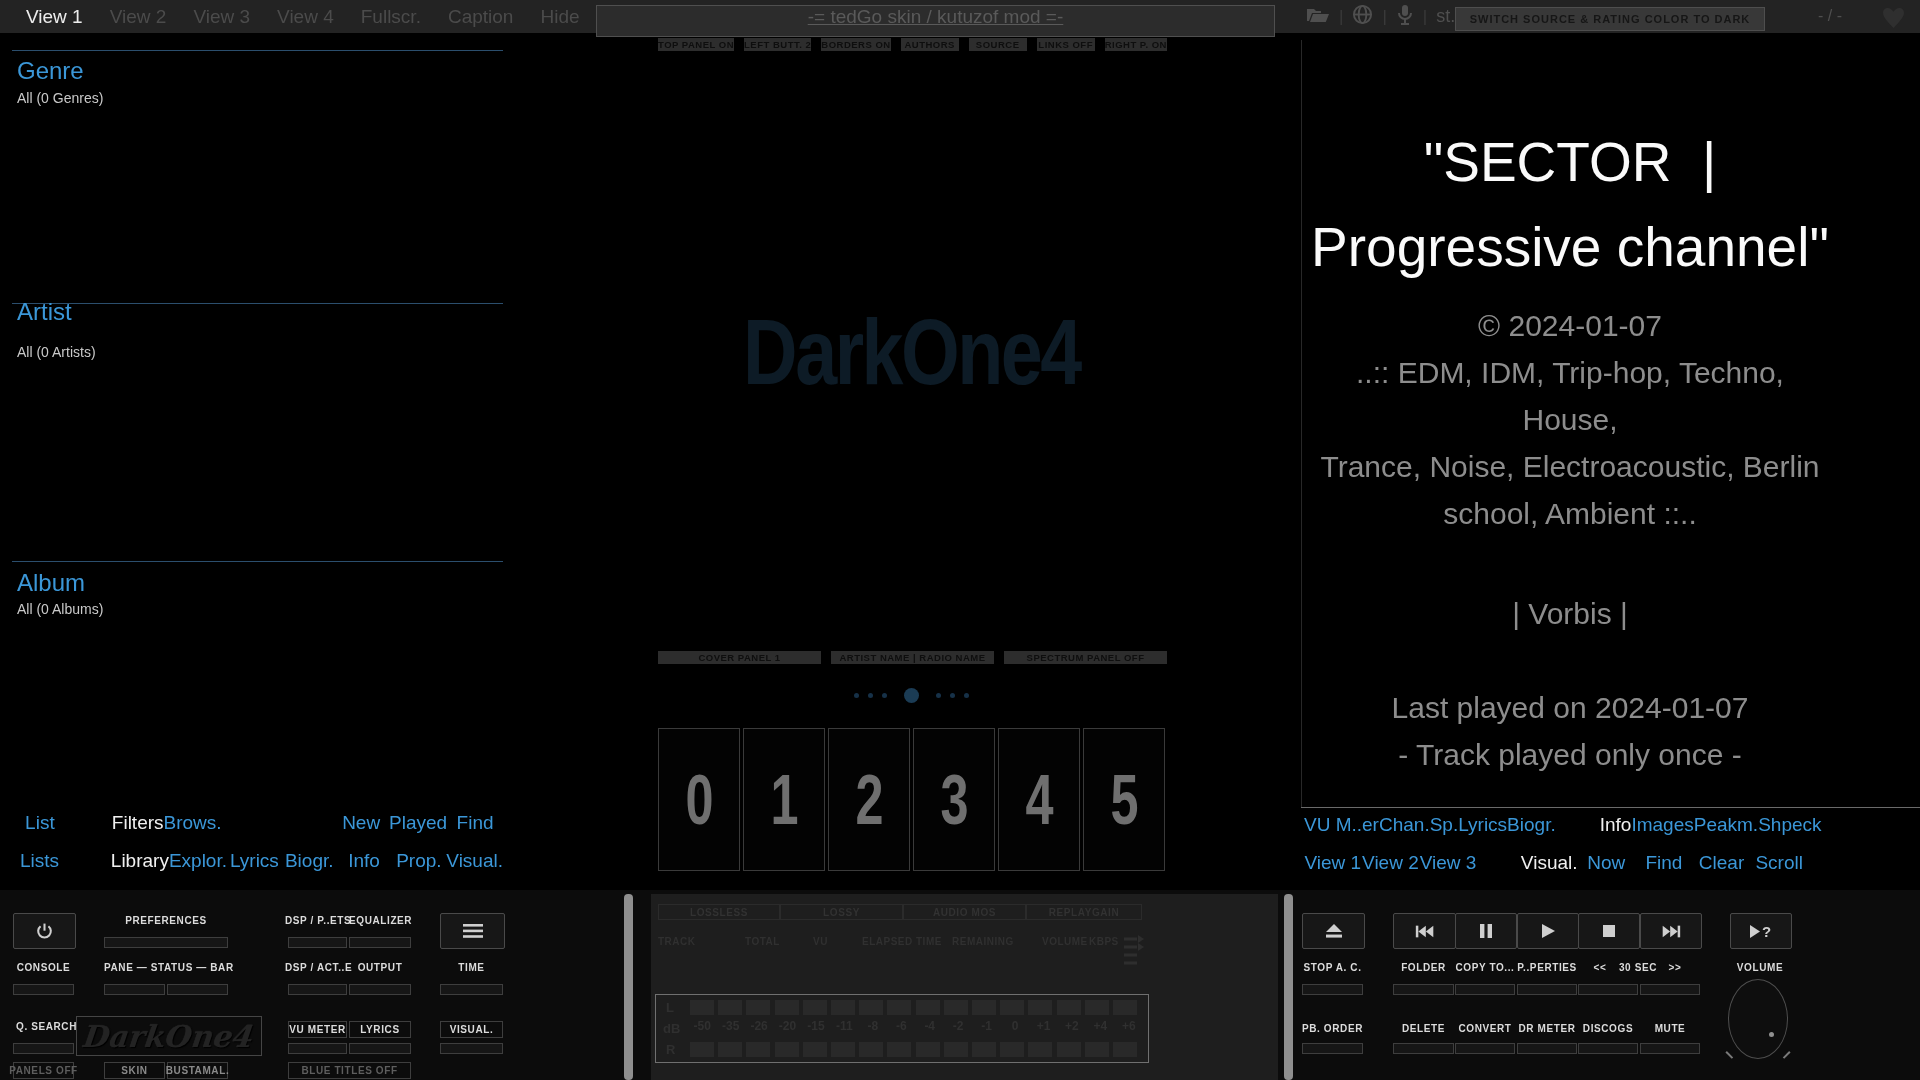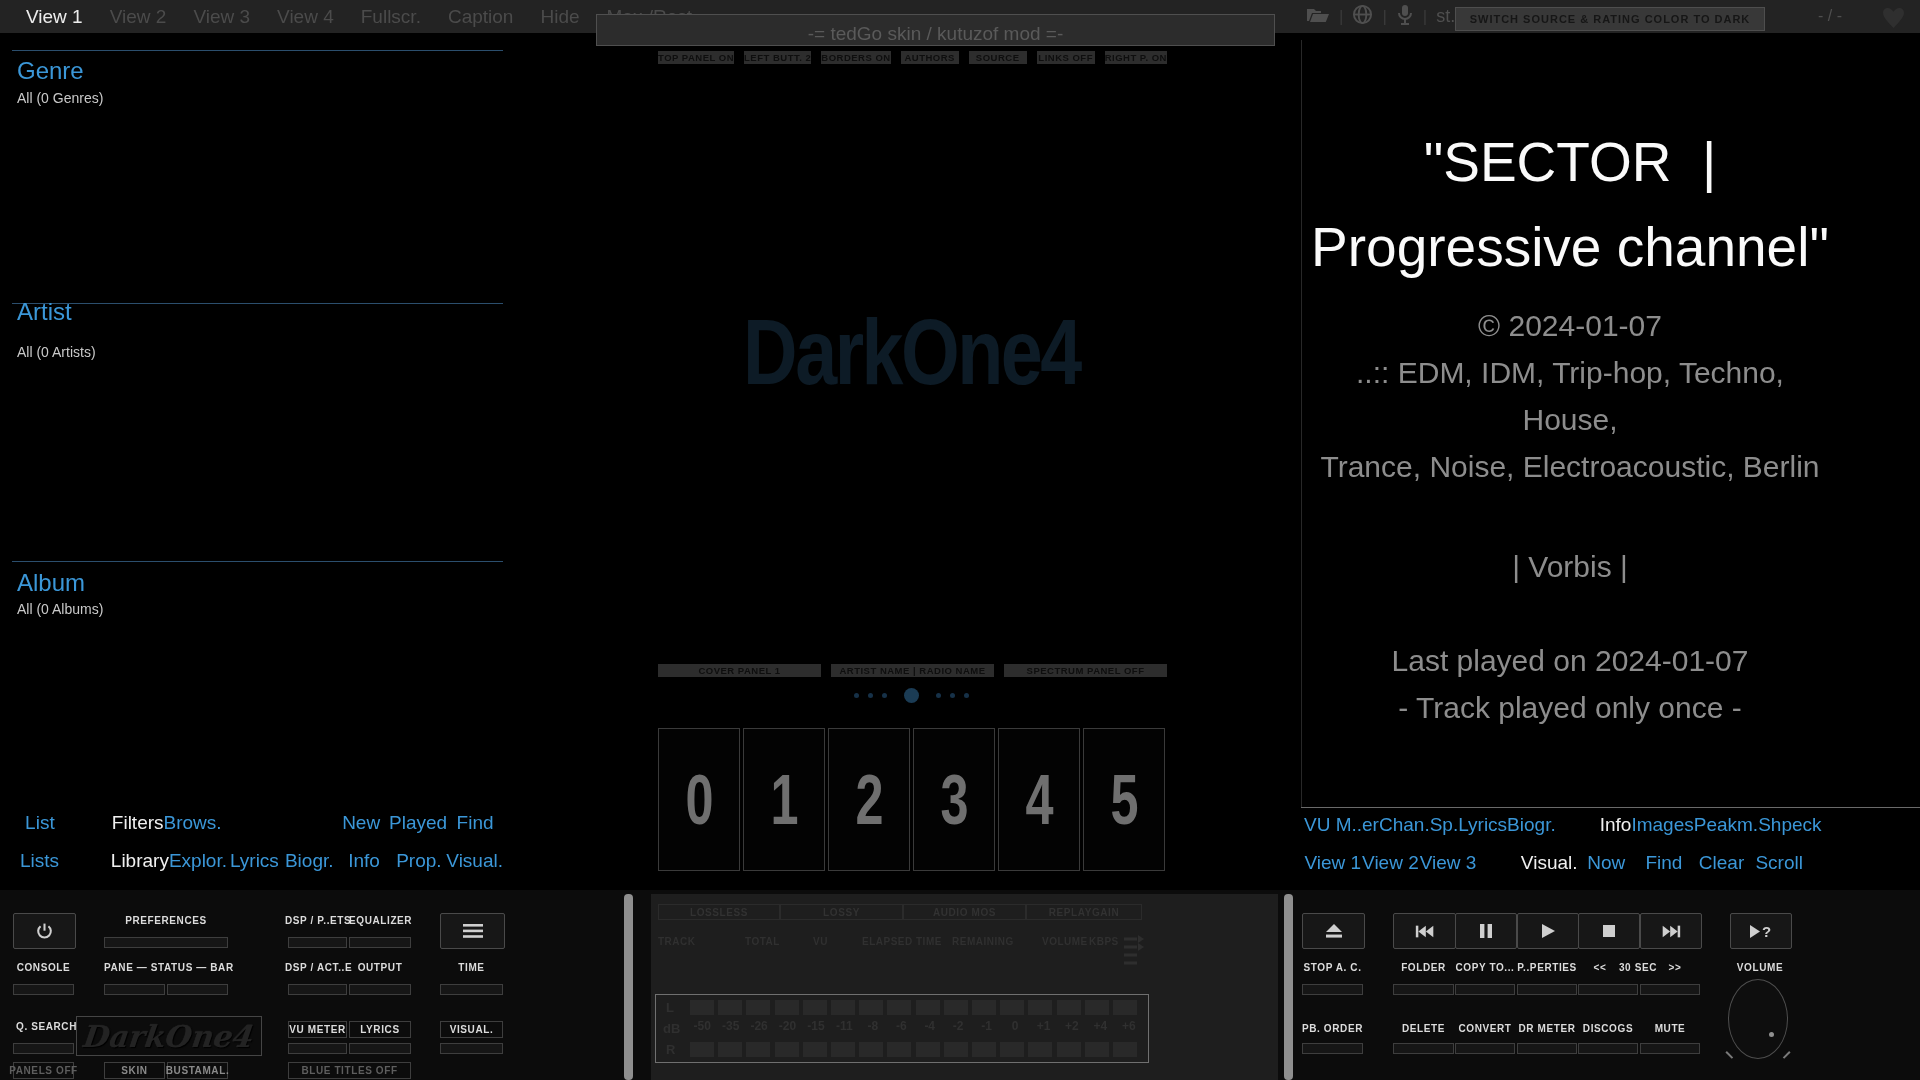--- a/index.html
+++ b/index.html
@@ -3,30 +3,30 @@
 <meta charset="utf-8">
 <style>
   html,body{margin:0;padding:0;background:#000;}
   #screen{position:relative;width:1920px;height:1080px;background:#000;overflow:hidden;
           font-family:"Liberation Sans","DejaVu Sans",sans-serif;}
   
   .topbar{position:absolute;left:0;top:0;width:1920px;height:33px;background:#232323;}
   .menu{position:absolute;left:26px;top:0;height:33px;display:flex;gap:27px;align-items:center;font-size:19px;color:#4b4b4b;}
   .menu span{cursor:default;white-space:nowrap;}
   .menu .active{color:#ededed;}
-  .titlebox{position:absolute;left:596px;top:14px;width:677px;height:30px;background:#2c2c2c;border:1px solid #4f4f4f;
-            display:flex;align-items:flex-end;justify-content:center;color:#5a5a5a;font-size:19px;}
+  .titlebox{position:absolute;left:596px;top:5px;width:677px;height:30px;background:#2c2c2c;border:1px solid #4f4f4f;
+            display:flex;align-items:flex-start;justify-content:center;color:#5a5a5a;font-size:19px;text-decoration:underline;}
   .topicons{position:absolute;left:1306px;top:0;height:33px;display:flex;gap:9px;align-items:center;color:#4f4f4f;}
   .sep{color:#3a3a3a;font-size:17px;}
   .stream{font-size:18px;color:#4f4f4f;}
   .switchbtn{position:absolute;left:1455px;top:7px;width:308px;height:22px;background:#383838;border:1px solid #4e4e4e;
              color:#161616;font-weight:bold;font-size:11px;letter-spacing:1px;display:flex;align-items:center;justify-content:center;}
   .ratingtxt{position:absolute;left:1800px;top:7px;width:60px;height:20px;color:#4f4f4f;font-size:16px;text-align:center;}
   
-  .tabrow{position:absolute;display:flex;gap:10px;margin-top:13px;}
+  .tabrow{position:absolute;display:flex;gap:10px;}
   .tab{flex:1;background:#2d2d2d;color:#0e0e0e;font-weight:bold;font-size:9.5px;letter-spacing:.5px;
        display:flex;align-items:center;justify-content:center;white-space:nowrap;}
   
   .divider{position:absolute;left:12px;width:491px;height:1px;background:#2b4e6d;}
   .h-blue{position:absolute;left:17px;color:#3b97d8;font-size:24px;}
   .h-sub{position:absolute;left:17px;color:#c9c9c9;font-size:14px;}
   
   .lgrid{position:absolute;display:grid;grid-template-columns:repeat(8,1fr);height:24px;align-items:center;justify-items:center;font-size:19px;}
   .lgrid span{white-space:nowrap;cursor:pointer;}
   .blu{color:#3b97d8;} .wht{color:#f0f0f0;margin-left:44px;}
@@ -192,20 +192,21 @@
     <span class="blu">Clear</span>
     <span class="blu">Scroll</span>
   </div>
 
   <div class="np">
     <div class="t1">"SECTOR  |</div>
     <div class="t2">Progressive channel"</div>
     <div class="b" style="margin-top:12px;">© 2024-01-07</div>
     <div class="b">..:: EDM, IDM, Trip-hop, Techno, House,</div>
     <div class="b">Trance, Noise, Electroacoustic, Berlin</div>
+    <div class="b">school, Ambient ::..</div>
     <div class="b" style="margin-top:53px;">| Vorbis |</div>
     <div class="b" style="margin-top:47px;">Last played on 2024-01-07</div>
     <div class="b">- Track played only once -</div>
   </div>
 
   <div class="watermark">DarkOne4</div>
 
   <div class="tabrow" style="left:658px;top:651px;width:509px;height:13px;">
     <div class="tab">COVER PANEL 1</div>
     <div class="tab">ARTIST NAME | RADIO NAME</div>

